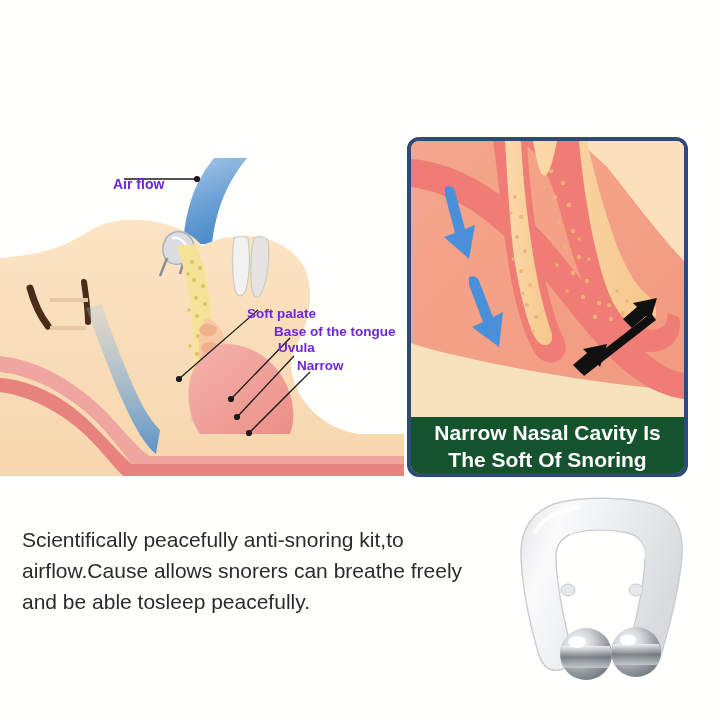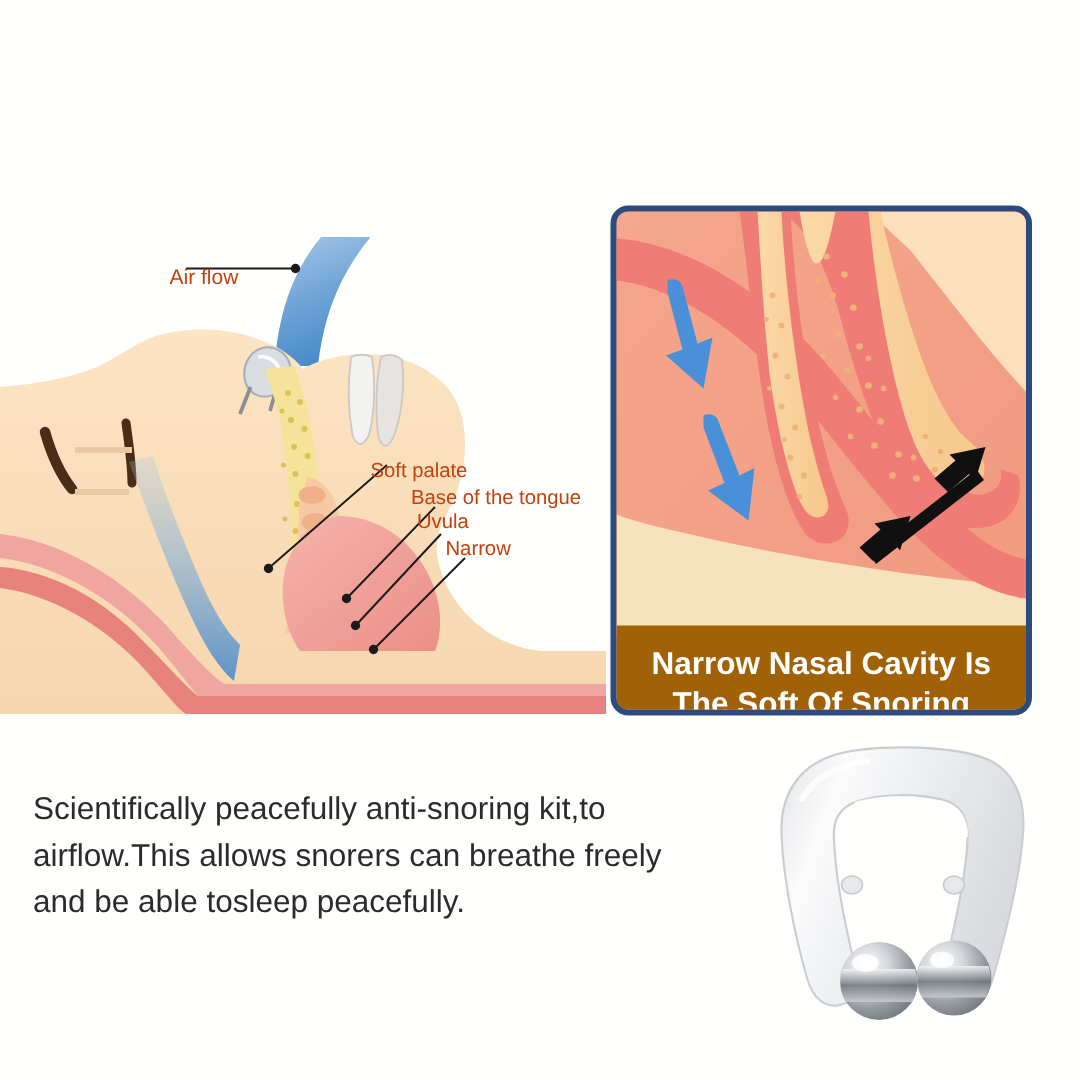--- a/index.html
+++ b/index.html
@@ -42,23 +42,24 @@
     left: 0;
     top: 140px;
     width: 404px;
     height: 340px;
   }
   .head-figure svg { display: block; }
 
   .lbl {
     position: absolute;
     font-size: 13.5px;
-    color: #c2410c;
+    color: #6d28d9;
     white-space: nowrap;
     font-family: "Liberation Sans", sans-serif;
+    font-weight: bold;
   }
   .lbl-airflow { left: 113px; top: 176px; font-size: 14px; }
   .lbl-softpalate { left: 247px; top: 306px; }
   .lbl-basetongue { left: 274px; top: 324px; }
   .lbl-uvula { left: 278px; top: 340px; }
   .lbl-tonsils { left: 297px; top: 358px; }
 
   
   .panel {
     position: absolute;
@@ -78,27 +79,27 @@
     width: 273px;
     height: 281px;
   }
   .panel-art svg { display: block; }
   .panel-caption {
     position: absolute;
     left: 0;
     bottom: 0;
     width: 273px;
     height: 56px;
-    background: #a16207;
+    background: #14532d;
     color: #ffffff;
     font-size: 21px;
     font-weight: 700;
     line-height: 27px;
     text-align: center;
-    padding-top: 12px;
+    padding-top: 2px;
     box-sizing: border-box;
     font-family: "Liberation Sans", sans-serif;
   }
   .panel-caption span { display: block; }
 
   
   .body-copy {
     position: absolute;
     left: 22px;
     top: 524px;
@@ -356,21 +357,21 @@
       </svg>
     </div>
     <div class="panel-caption">
       <span>Narrow Nasal Cavity Is</span>
       <span>The Soft Of Snoring</span>
     </div>
   </div>
 
   <div class="body-copy">
     <span>Scientifically peacefully anti-snoring kit,to</span>
-    <span>airflow.This allows snorers can breathe freely</span>
+    <span>airflow.Cause allows snorers can breathe freely</span>
     <span>and be able tosleep peacefully.</span>
   </div>
 
   <div class="product">
     <svg width="190" height="196" viewBox="0 0 190 196" xmlns="http://www.w3.org/2000/svg">
       <defs>
         <linearGradient id="siliconeGrad" x1="0" y1="0" x2="1" y2="0.4">
           <stop offset="0%" stop-color="#e2e4e6"></stop>
           <stop offset="25%" stop-color="#fbfbfc"></stop>
           <stop offset="55%" stop-color="#eceef0"></stop>

